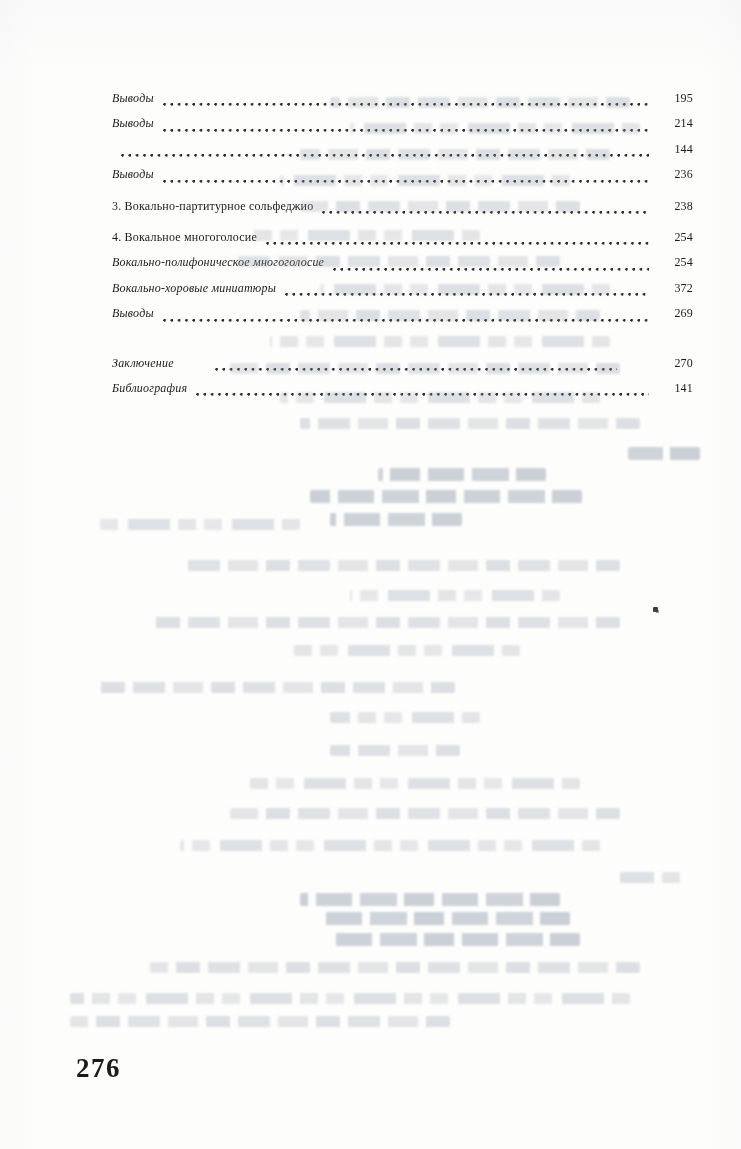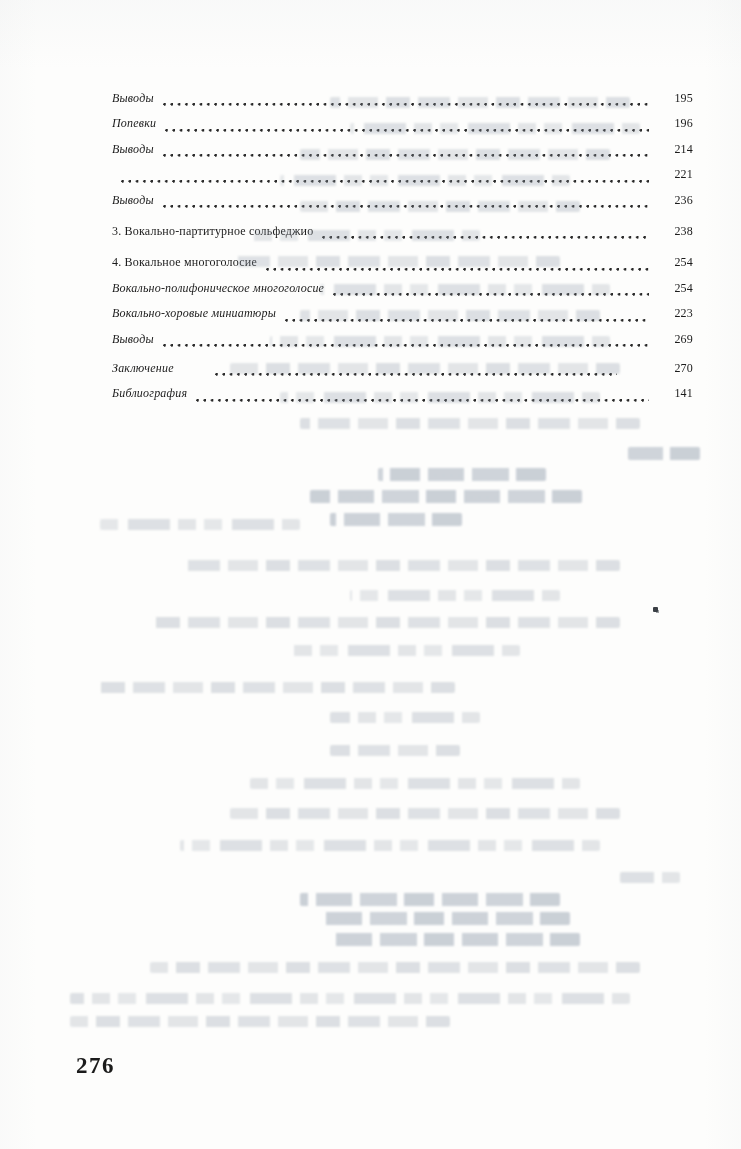--- a/index.html
+++ b/index.html
@@ -23,21 +23,21 @@
 
   .toc {
     position:absolute; left:112px; top:86px; width:581px;
   }
   .toc-row {
     display:flex; align-items:center;
     line-height:25.4px; font-size:12px;
     letter-spacing:0.2px;
   }
   .toc-row.gap { margin-top:6px; }
-  .toc-row.gap-lg { margin-top:4px;gap:32px; }
+  .toc-row.gap-lg { margin-top:24px;gap:32px; }
   .toc-row .label { white-space:nowrap; }
   .toc-row.italic .label { font-style:italic; }
   .leader {
     flex:1 1 auto;
     align-self:flex-end;
     height:5px;
     margin:0 0 4px 9px;
     background-image: radial-gradient(circle at 1.6px 2.3px, rgba(22,22,22,0.92) 1.12px, rgba(22,22,22,0) 1.6px);
     background-size:7.3px 5px;
     background-repeat:repeat-x;
@@ -46,21 +46,21 @@
     font-style:normal;
     min-width:38px;
     padding-left:6px;
     text-align:right;
     white-space:nowrap;
     font-family:Liberation Serif, serif;
   }
 
   .folio {
     position:absolute; left:76px; top:1053px;
-    font-size:23px; font-weight:bold; letter-spacing:1.5px;
+    font-size:27px; font-weight:bold; letter-spacing:1.5px;
   }
 
   
   .ghost {
     position:absolute; height:11px; border-radius:2px;
     filter:blur(1.3px);
     transform:scaleX(-1);
     pointer-events:none;
   }
   .ghost.p1 { background:repeating-linear-gradient(90deg,
@@ -87,32 +87,27 @@
 
 <div class="page">
 
   <div class="toc">
     <div class="toc-row italic">
       <span class="label">Выводы</span>
       <span class="leader"></span>
       <span class="pagenum">195</span>
     </div>
     <div class="toc-row italic">
-      <span class="label">Попевки</span>
-      <span class="leader"></span>
-      <span class="pagenum">196</span>
-    </div>
-    <div class="toc-row italic">
       <span class="label">Выводы</span>
       <span class="leader"></span>
       <span class="pagenum">214</span>
     </div>
     <div class="toc-row italic">
       <span class="leader"></span>
-      <span class="pagenum">221</span>
+      <span class="pagenum">144</span>
     </div>
     <div class="toc-row italic">
       <span class="label">Выводы</span>
       <span class="leader"></span>
       <span class="pagenum">236</span>
     </div>
     <div class="toc-row gap">
       <span class="label">3. Вокально-партитурное сольфеджио</span>
       <span class="leader"></span>
       <span class="pagenum">238</span>
@@ -123,21 +118,21 @@
       <span class="pagenum">254</span>
     </div>
     <div class="toc-row italic">
       <span class="label">Вокально-полифоническое многоголосие</span>
       <span class="leader"></span>
       <span class="pagenum">254</span>
     </div>
     <div class="toc-row italic">
       <span class="label">Вокально-хоровые миниатюры</span>
       <span class="leader"></span>
-      <span class="pagenum">223</span>
+      <span class="pagenum">372</span>
     </div>
     <div class="toc-row italic">
       <span class="label">Выводы</span>
       <span class="leader"></span>
       <span class="pagenum">269</span>
     </div>
     <div class="toc-row gap-lg italic">
       <span class="label">Заключение</span>
       <span class="leader"></span>
       <span class="pagenum">270</span>

